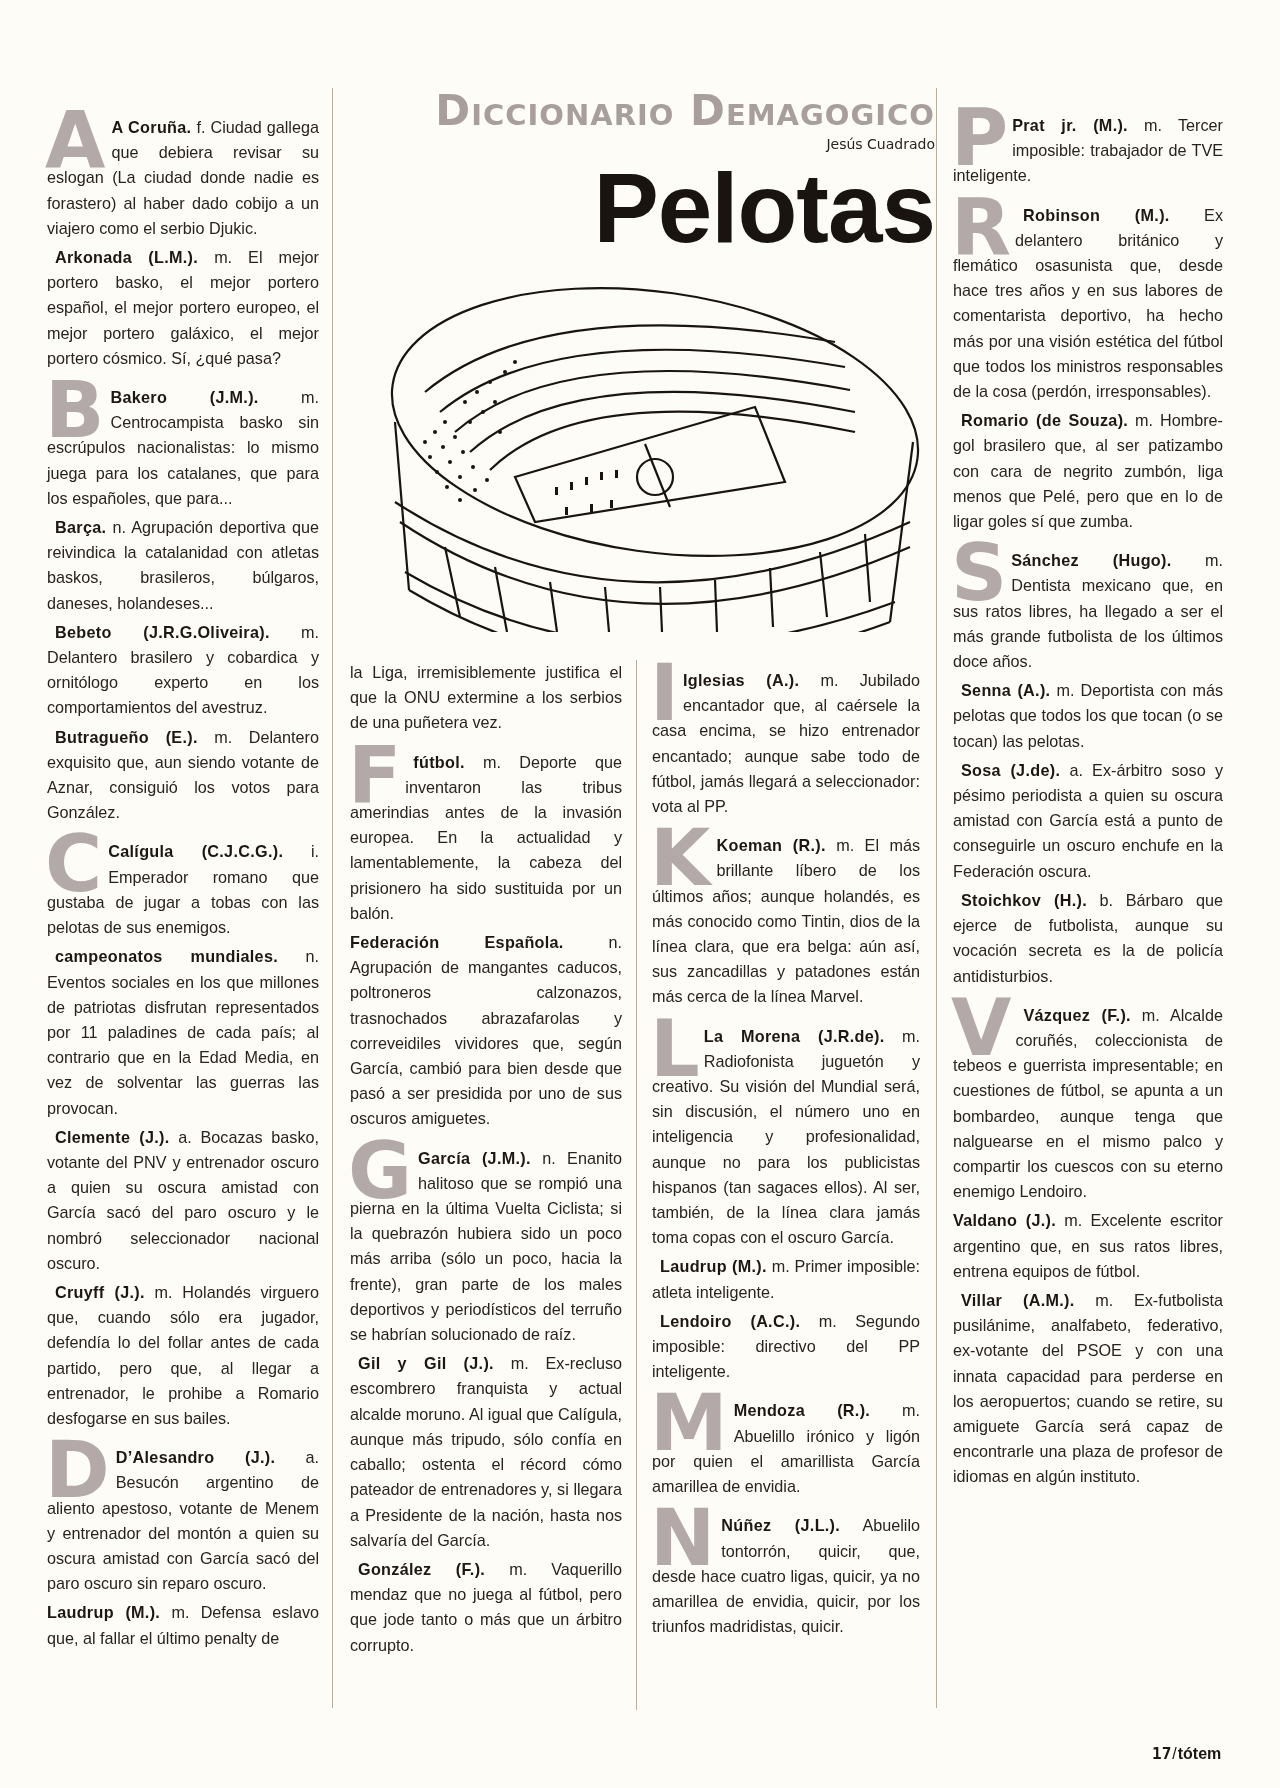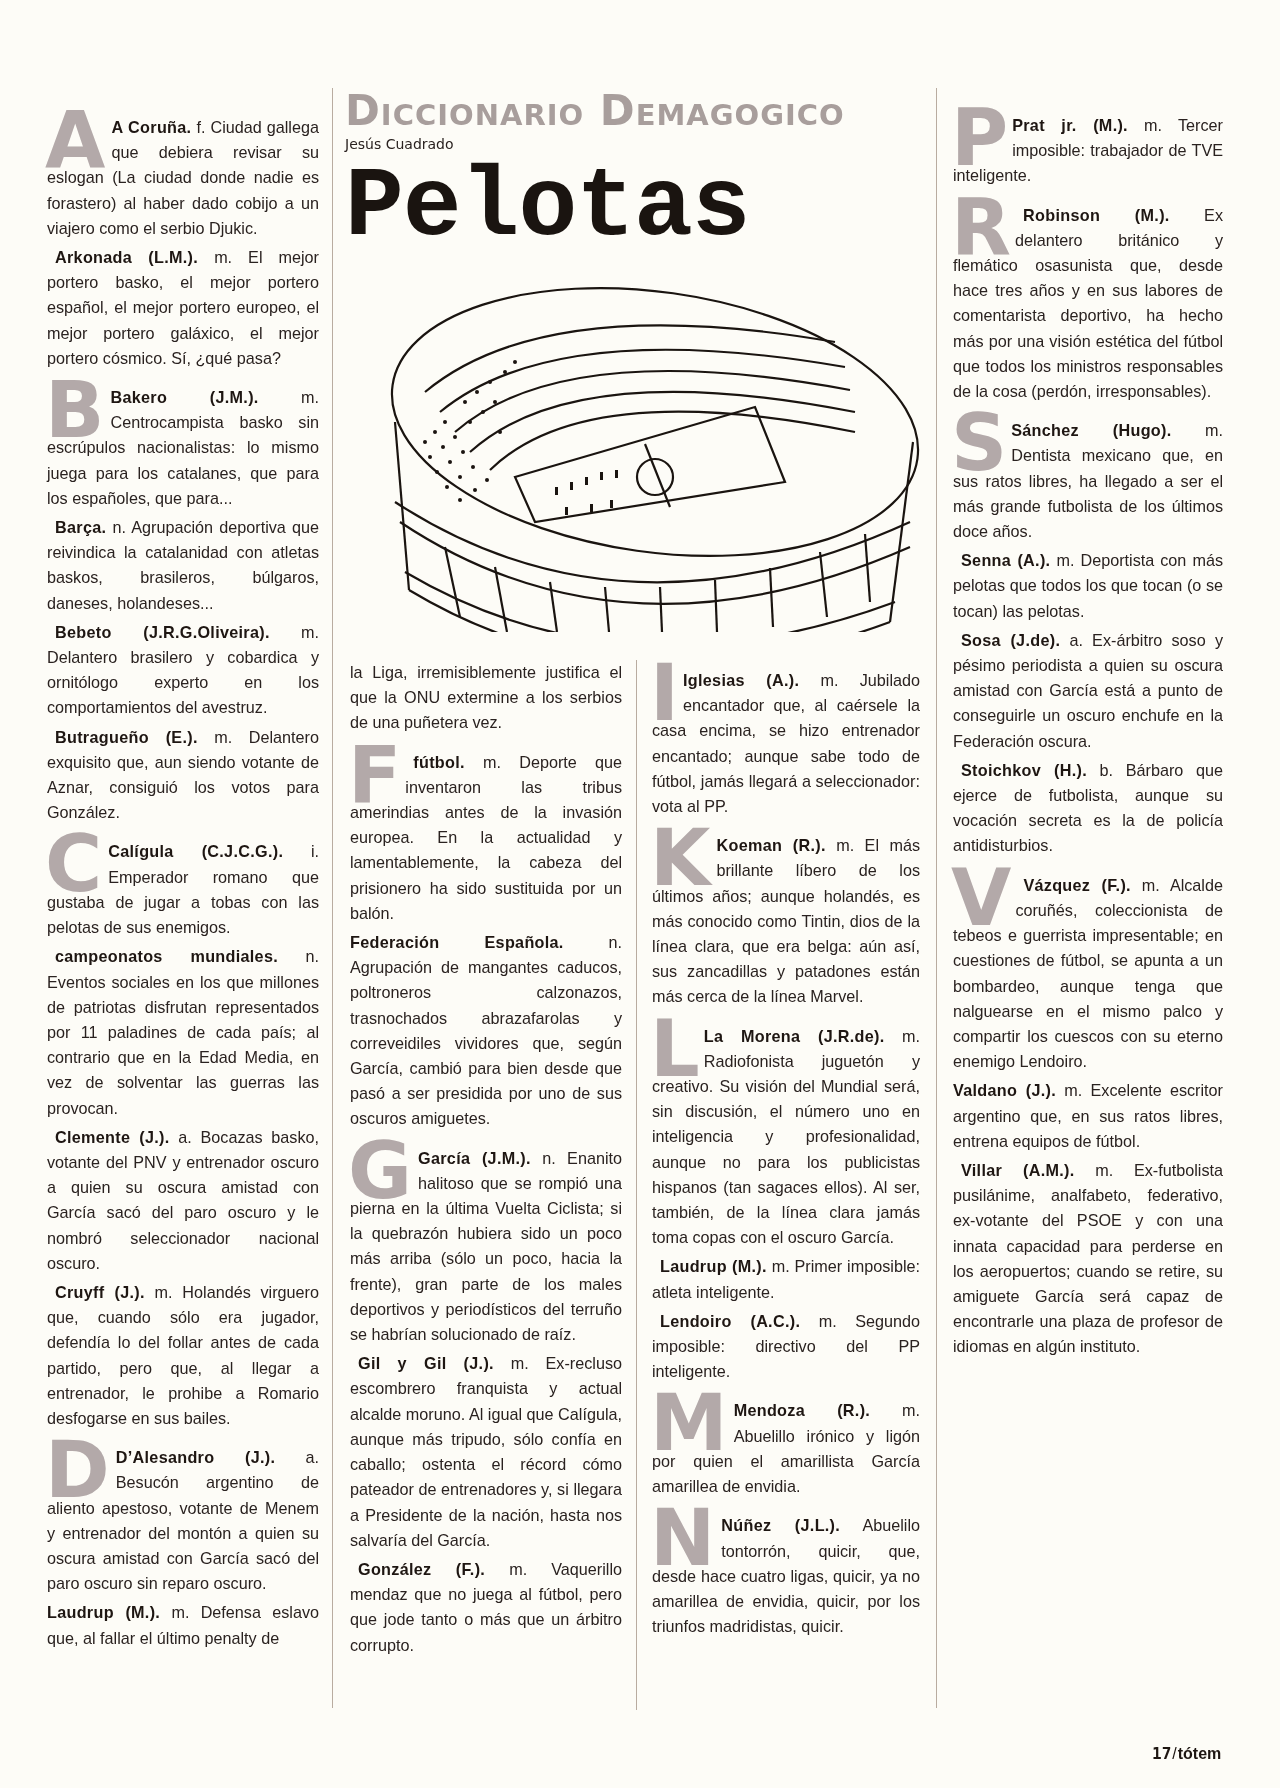--- a/index.html
+++ b/index.html
@@ -38,39 +38,39 @@
     font-weight: bold;
     font-size: 78px;
     line-height: 62px;
     height: 58px;
     color: #b3a9a9;
     margin: -6px 6px -2px -2px;
   }
   .dropcap.narrow { margin-right: 4px; }
   .masthead {
     position: absolute; left: 345px; top: 88px; width: 590px;
-    text-align: left;
+    text-align: right;
   }
   .series-title {
     font-family: "DejaVu Sans", sans-serif;
     font-weight: bold;
     color: #a89e9c;
     font-size: 42px;
     letter-spacing: 1px;
     line-height: 46px;
     font-variant: small-caps;
   }
   .author {
     font-family: "DejaVu Sans", sans-serif;
     font-size: 14px;
     color: #2a2220;
     margin-top: 2px;
   }
   .main-title {
-    font-family: Liberation Mono, monospace;
+    font-family: Liberation Sans, sans-serif;
     font-weight: bold;
     font-size: 98px;
     line-height: 96px;
     color: #1a1410;
     margin-top: 8px;
     letter-spacing: -1px;
   }
   .illustration {
     position: absolute; left: 365px; top: 272px; width: 560px; height: 360px;
   }
@@ -235,20 +235,21 @@
 </div>
 
 <div class="col col4">
   <div class="letter-block">
     <span class="dropcap narrow">P</span>
     <p class="entry first"><span class="term">Prat jr. (M.).</span><span> m. Tercer imposible: trabajador de TVE inteligente.</span></p>
   </div>
   <div class="letter-block">
     <span class="dropcap narrow">R</span>
     <p class="entry"><span class="term">Robinson (M.).</span><span> Ex delantero británico y flemático osasunista que, desde hace tres años y en sus labores de comentarista deportivo, ha hecho más por una visión estética del fútbol que todos los ministros responsables de la cosa (perdón, irresponsables).</span></p>
+    <p class="entry"><span class="term">Romario (de Souza).</span><span> m. Hombre-gol brasilero que, al ser patizambo con cara de negrito zumbón, liga menos que Pelé, pero que en lo de ligar goles sí que zumba.</span></p>
   </div>
   <div class="letter-block">
     <span class="dropcap narrow">S</span>
     <p class="entry first"><span class="term">Sánchez (Hugo).</span><span> m. Dentista mexicano que, en sus ratos libres, ha llegado a ser el más grande futbolista de los últimos doce años.</span></p>
     <p class="entry"><span class="term">Senna (A.).</span><span> m. Deportista con más pelotas que todos los que tocan (o se tocan) las pelotas.</span></p>
     <p class="entry"><span class="term">Sosa (J.de).</span><span> a. Ex-árbitro soso y pésimo periodista a quien su oscura amistad con García está a punto de conseguirle un oscuro enchufe en la Federación oscura.</span></p>
     <p class="entry"><span class="term">Stoichkov (H.).</span><span> b. Bárbaro que ejerce de futbolista, aunque su vocación secreta es la de policía antidisturbios.</span></p>
   </div>
   <div class="letter-block">
     <span class="dropcap narrow">V</span>

